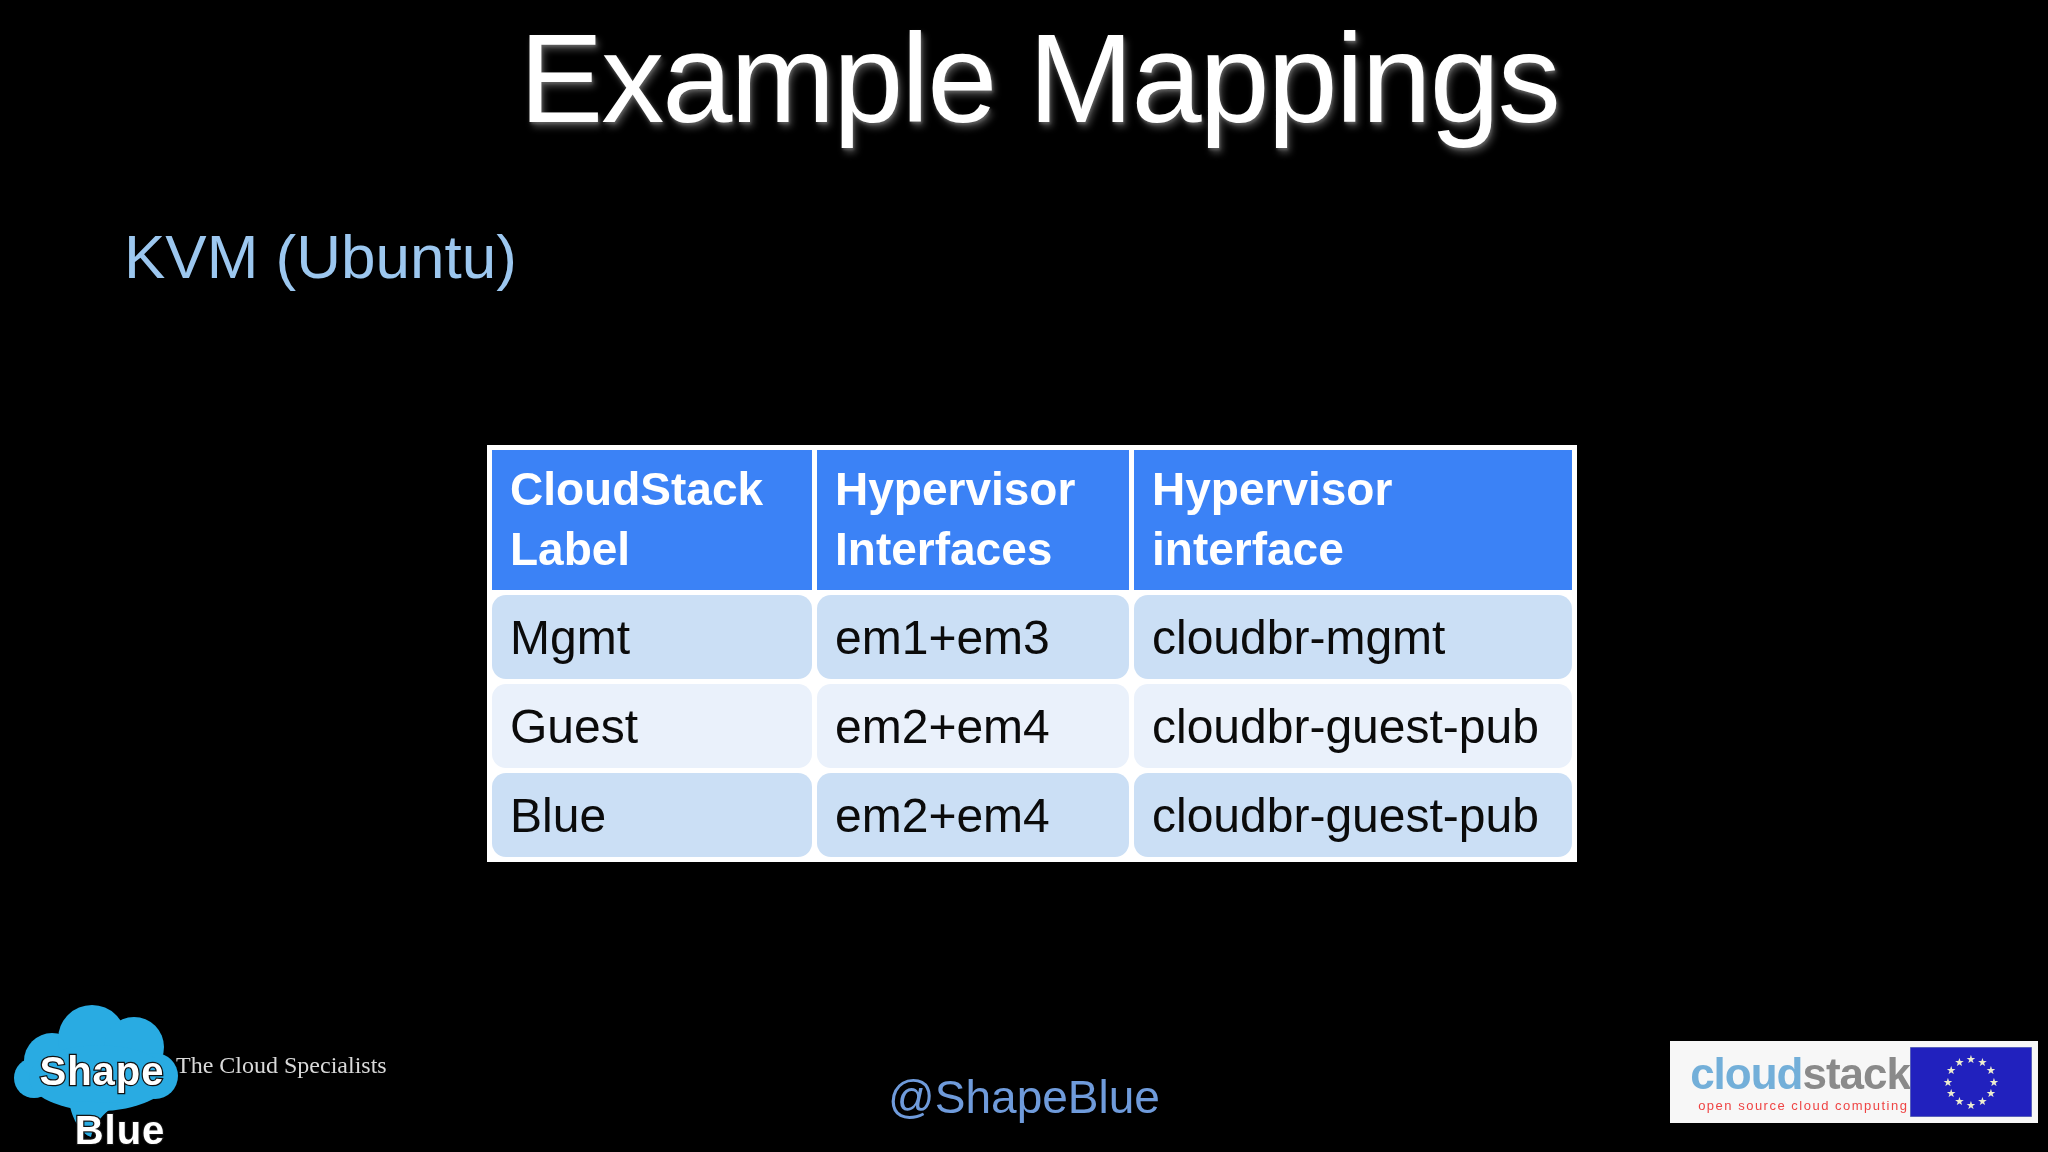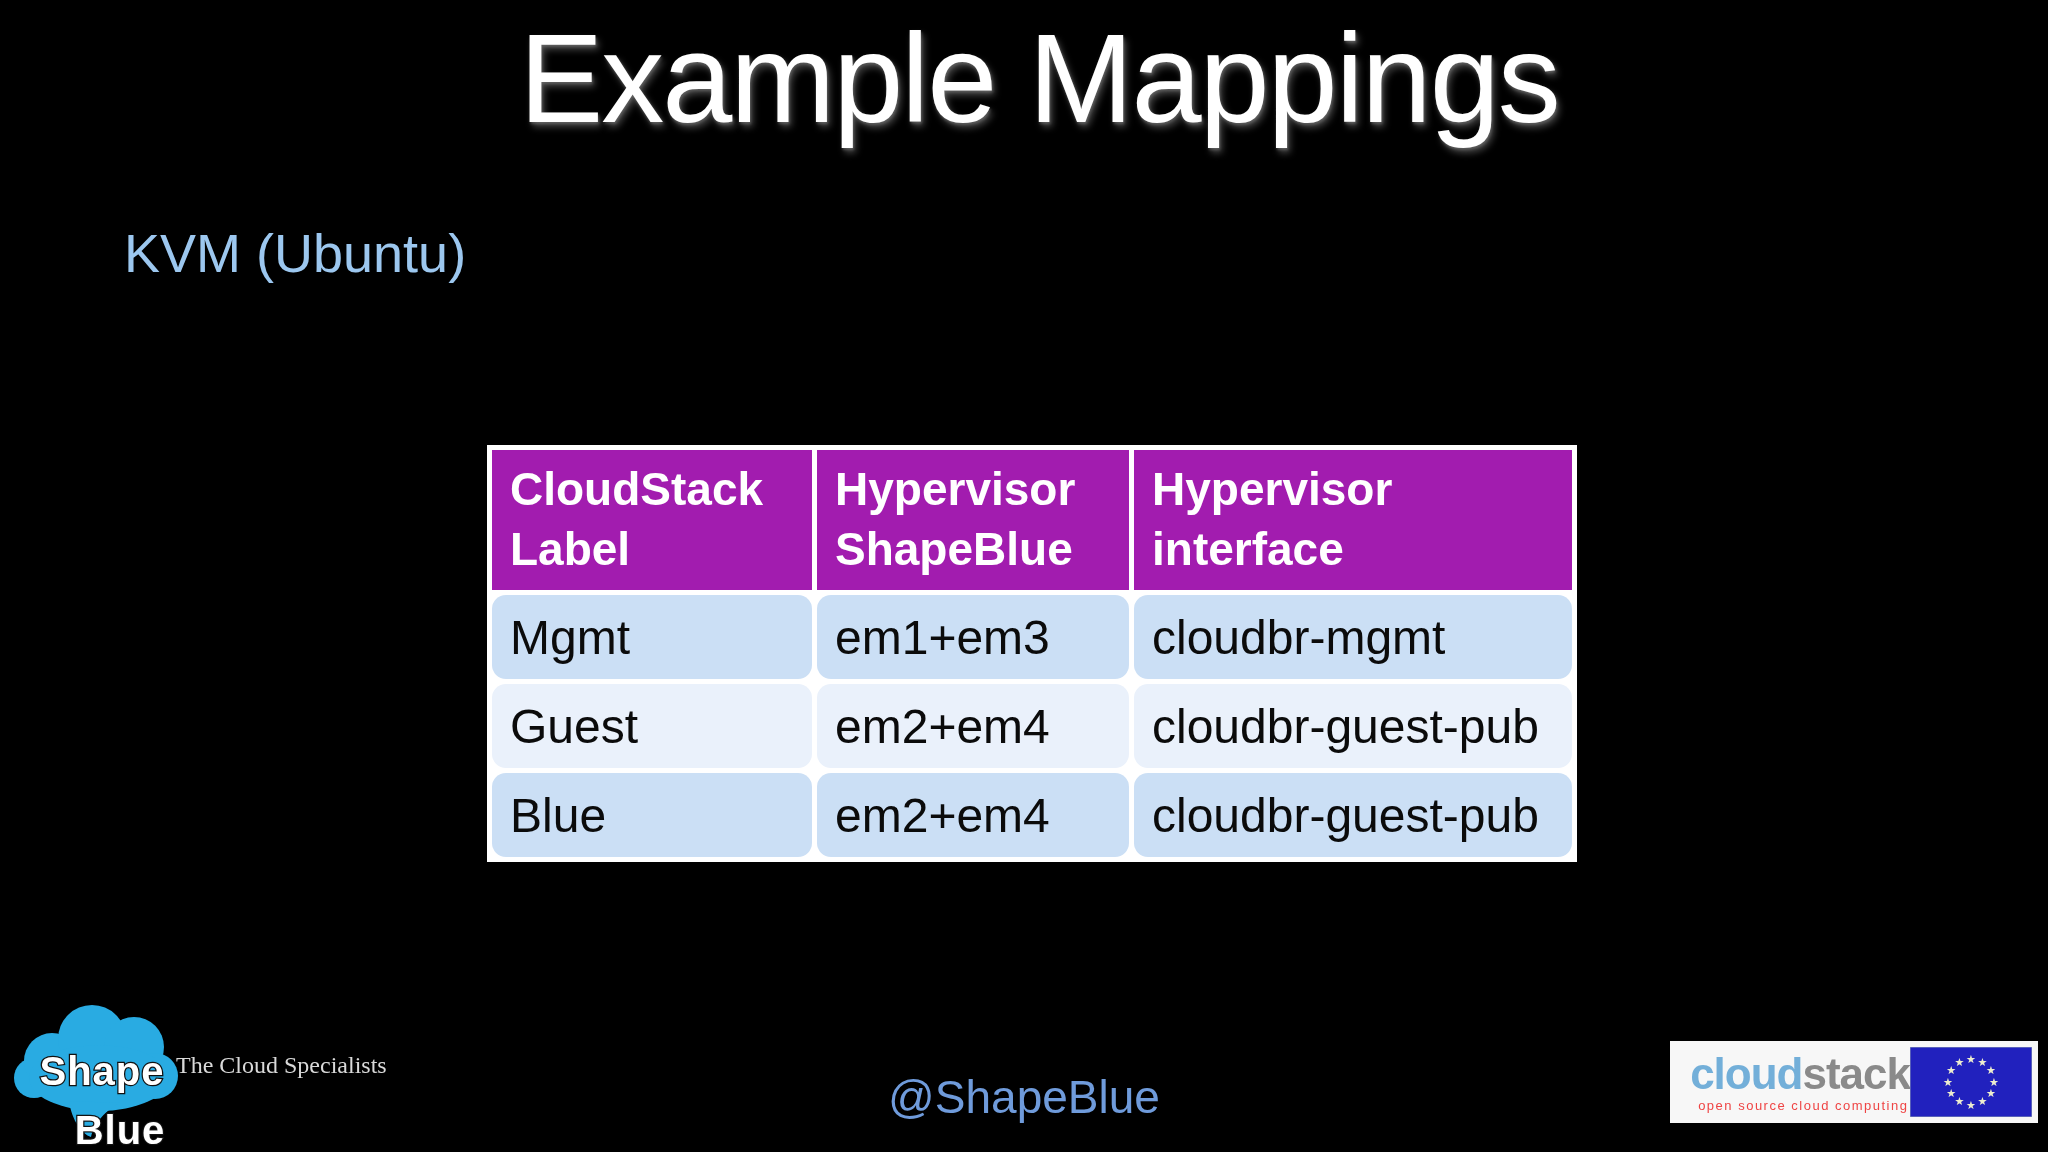--- a/index.html
+++ b/index.html
@@ -24,39 +24,39 @@
     letter-spacing: -2px;
     color: #ffffff;
     text-shadow: 3px 5px 7px rgba(150,150,150,0.45), 1px 2px 3px rgba(70,70,70,0.9);
     padding-left: 15px;
   }
 
   
   .subtitle {
     position: absolute;
     top: 226px; left: 124px;
-    font-size: 54px;
+    font-size: 62px;
     line-height: 1.0;
     color: #9CC7EF;
   }
 
   
   .mapping-table {
     position: absolute;
     left: 487px; top: 445px;
     border-collapse: separate;
     border-spacing: 5px;
     background: #ffffff;
     table-layout: fixed;
   }
   .mapping-table col.c1 { width: 320px; }
   .mapping-table col.c2 { width: 312px; }
   .mapping-table col.c3 { width: 438px; }
   .mapping-table th {
-    background: #a21caf;
+    background: #3b82f6;
     color: #ffffff;
     font-size: 46px;
     font-weight: 700;
     text-align: left;
     vertical-align: middle;
     line-height: 1.3;
     height: 128px;
     padding: 6px 10px 6px 18px;
     margin-top: 17px;
   }
@@ -147,21 +147,21 @@
 
   <table class="mapping-table">
     <colgroup>
         <col class="c1">
         <col class="c2">
         <col class="c3">
       </colgroup>
     <thead>
       <tr>
         <th>CloudStack Label</th>
-        <th>Hypervisor ShapeBlue</th>
+        <th>Hypervisor Interfaces</th>
         <th>Hypervisor interface</th>
       </tr>
     </thead>
     <tbody>
       <tr class="band-dark">
         <td>Mgmt</td>
         <td>em1+em3</td>
         <td>cloudbr-mgmt</td>
       </tr>
       <tr class="band-light">

